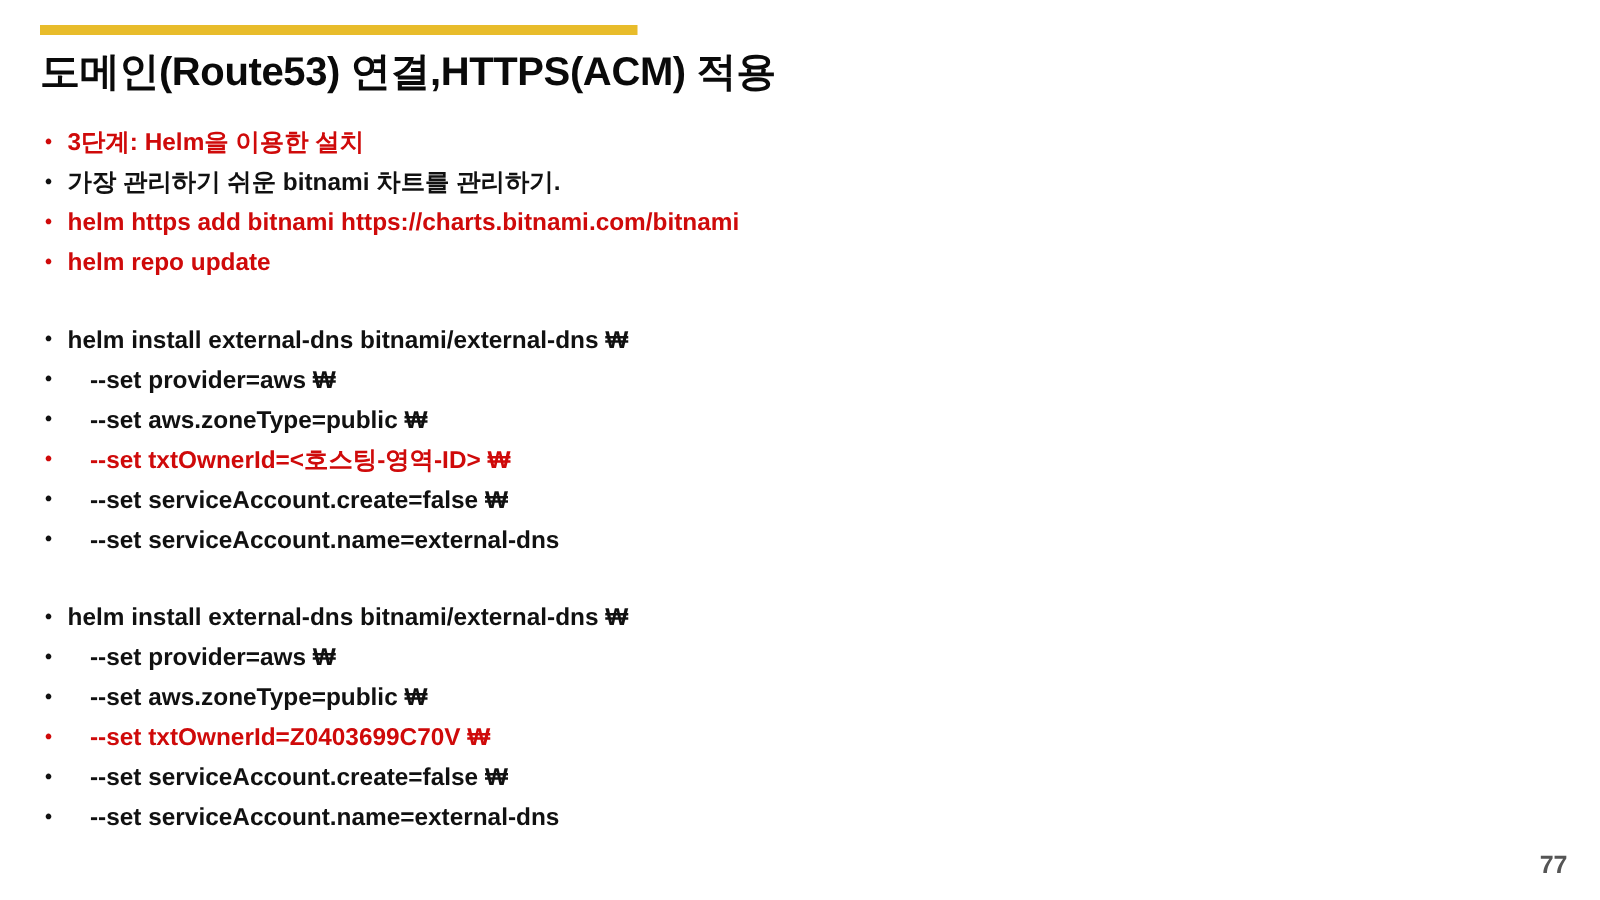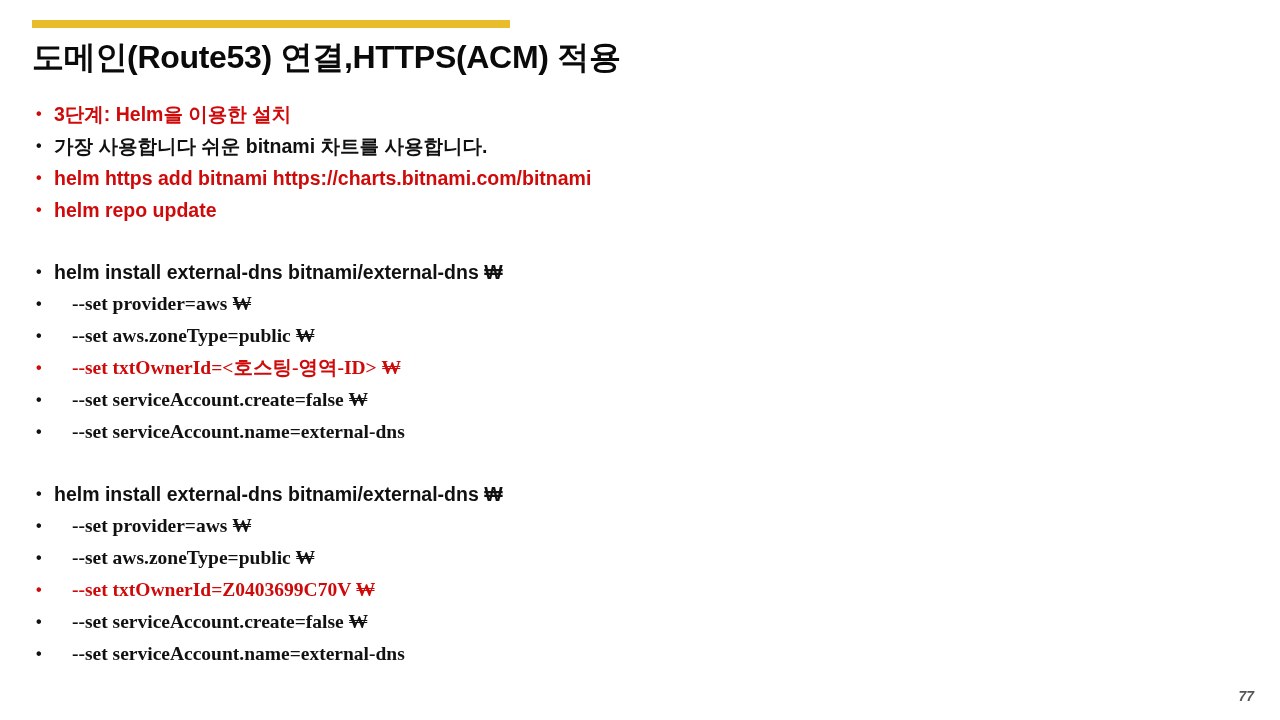--- a/index.html
+++ b/index.html
@@ -65,54 +65,52 @@
     white-space: pre;
   }
   .red {
     color: #cf0a0a;
   }
   .dark {
     color: #111111;
   }
   .indent .txt {
     padding-left: 18px;
-    font-family: Liberation Serif, serif;
   }
   .spacer {
     height: 30px;
   }
   .page-number {
     position: absolute;
     right: 26px;
     bottom: 16px;
-    font-size: 14px;
+    font-size: 20px;
     font-weight: bold;
     color: #555555;
-    font-style: italic;
   }
 </style>
 </head>
 <body>
 
 <div class="slide">
 
   <div class="accent-bar"></div>
 
   <div class="slide-title">도메인(Route53) 연결,HTTPS(ACM) 적용</div>
 
   <div class="body-block">
 
     <div class="bullet-line">
       <span class="dot red">•</span>
       <span class="txt red">3단계: Helm을 이용한 설치</span>
     </div>
 
     <div class="bullet-line">
       <span class="dot dark">•</span>
-      <span class="txt dark">가장 사용합니다 쉬운 bitnami 차트를 사용합니다.</span>
+      <span class="txt dark">가장 관리하기 쉬운 bitnami 차트를 관리하기.</span>
     </div>
 
     <div class="bullet-line">
       <span class="dot red">•</span>
       <span class="txt red">helm https add bitnami https://charts.bitnami.com/bitnami</span>
     </div>
 
     <div class="bullet-line">
       <span class="dot red">•</span>
       <span class="txt red">helm repo update</span>

